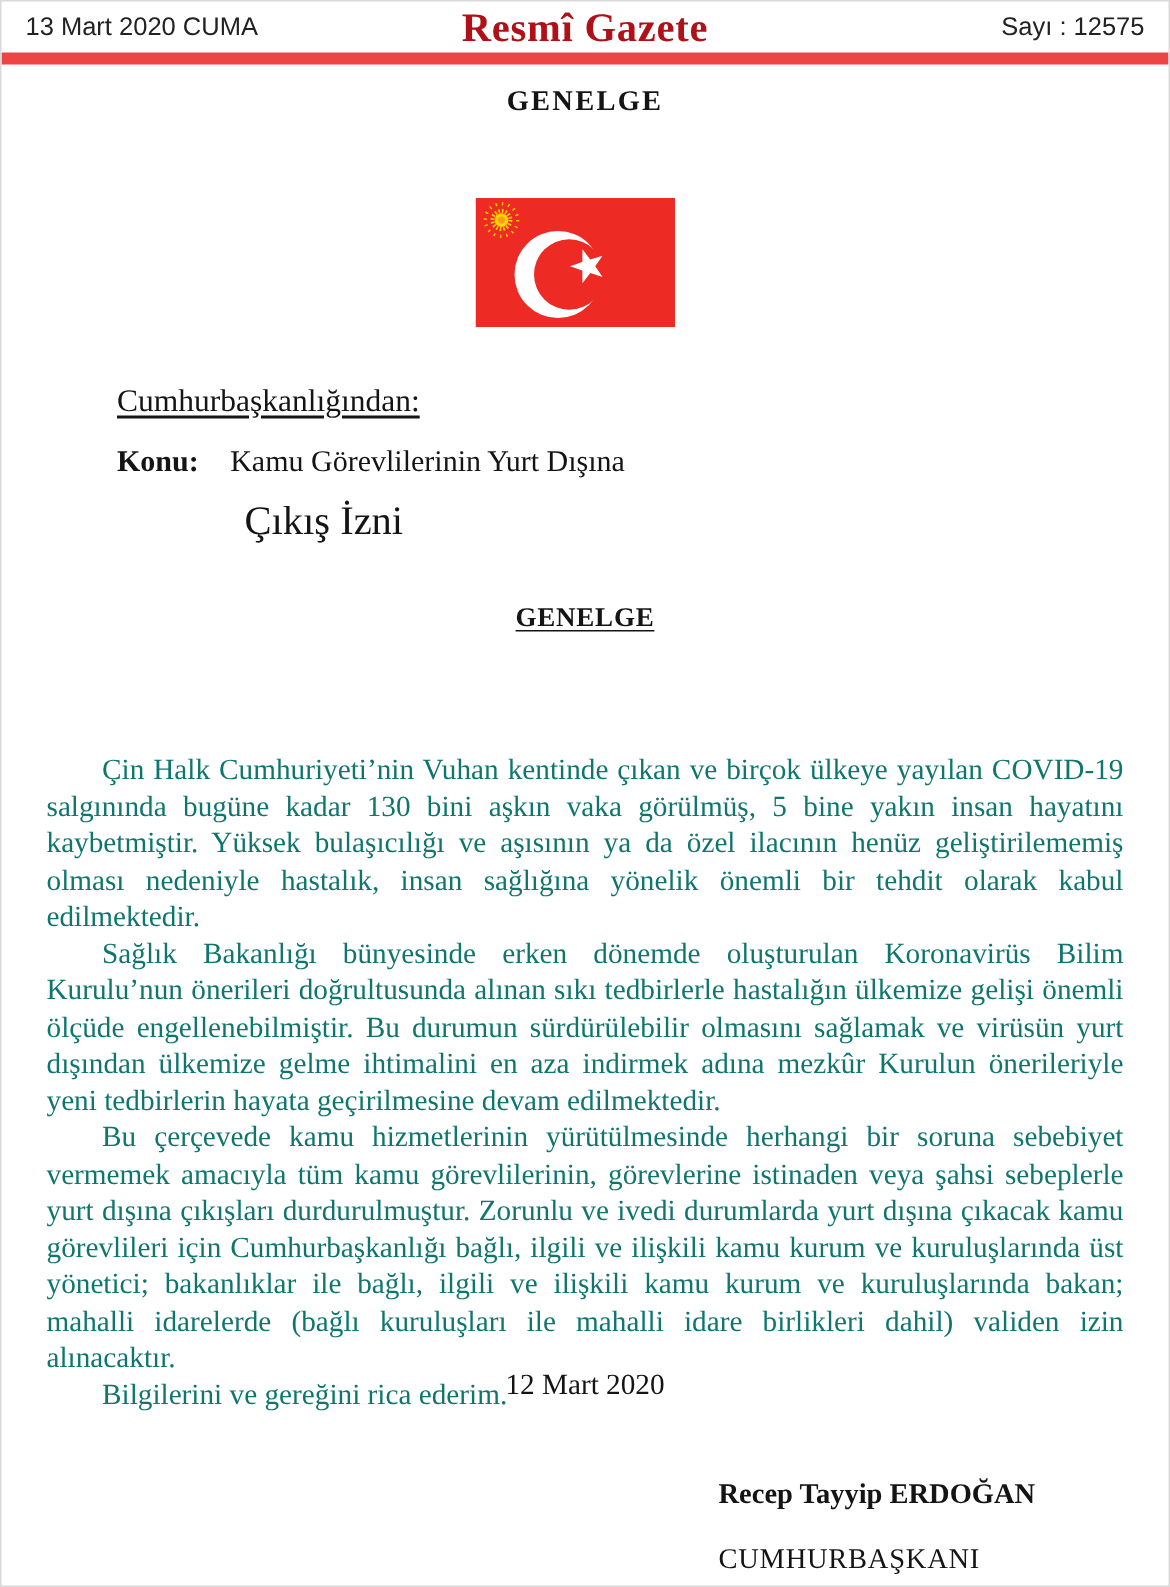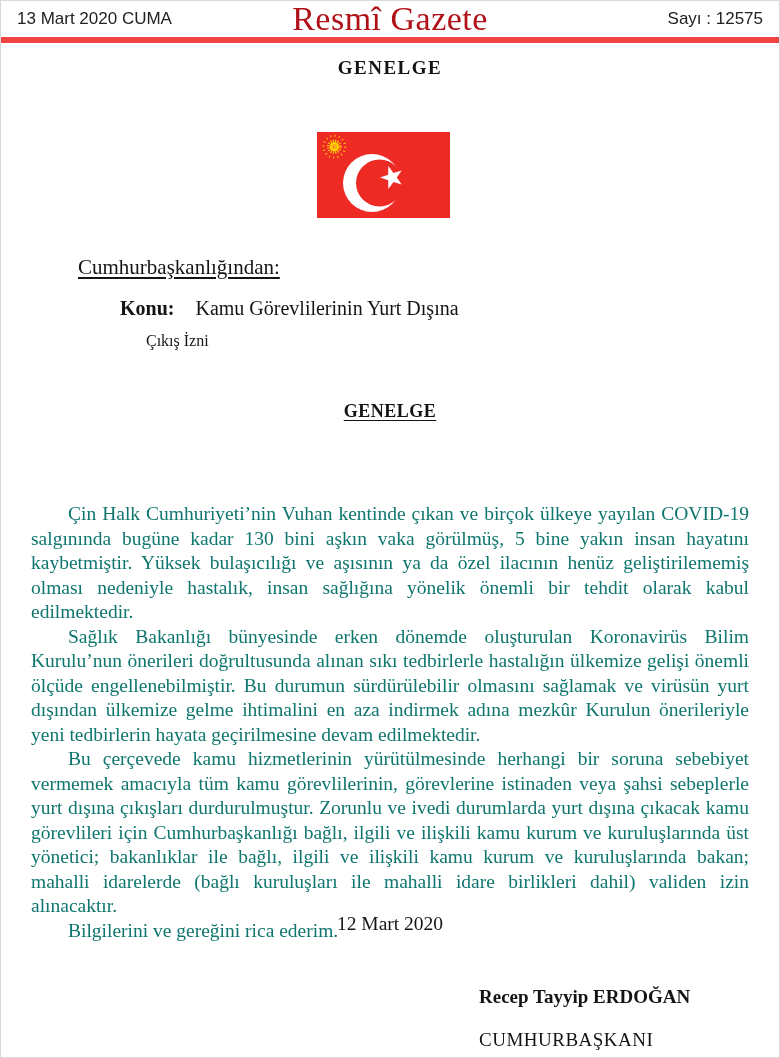--- a/index.html
+++ b/index.html
@@ -5,40 +5,40 @@
   html,body{margin:0;padding:0;background:#f4f4f4;}
   .page{
     position:relative;width:780px;height:1058px;background:#ffffff;
     border:1px solid #d9d9d9;box-sizing:border-box;overflow:hidden;
     font-family:"Liberation Serif", serif;color:#141414;
   }
   
   .masthead{
     position:absolute;top:0;left:0;right:0;height:42px;
     display:flex;align-items:center;padding:0 16px;
-    border-bottom:6px solid #ef4444;box-sizing:border-box;
+    border-bottom:8px solid #ef4444;box-sizing:border-box;
   }
   .masthead-date{flex:1;font-family:"Liberation Sans",sans-serif;font-size:17px;color:#222;}
-  .masthead-title{font-size:34px;font-weight:normal;color:#b01118;letter-spacing:.5px;}
+  .masthead-title{font-size:27px;font-weight:bold;color:#b01118;letter-spacing:.5px;}
   .masthead-issue{flex:1;text-align:right;font-family:"Liberation Sans",sans-serif;font-size:17px;color:#222;}
   
   .section-title{
     position:absolute;top:56px;left:0;right:0;text-align:center;
     font-size:19px;font-weight:bold;letter-spacing:1.5px;
   }
   
   .flag{position:absolute;left:316px;top:131px;width:133px;height:86px;line-height:0;}
   
   .from-line{
     position:absolute;left:77px;top:254px;font-size:21px;
     text-decoration:underline;text-underline-offset:3px;
   }
   .subject-row{position:absolute;left:77px;top:296px;font-size:20px;}
-  .subject-label{font-weight:bold;margin-right:21px;margin-left:42px;}
-  .subject-line2{position:absolute;left:145px;top:331px;font-size:16px;}
+  .subject-label{font-weight:bold;margin-right:21px;}
+  .subject-line2{position:absolute;left:162px;top:331px;font-size:27px;}
   
   .circular-title{
     position:absolute;top:400px;left:0;right:0;text-align:center;
     font-size:18px;font-weight:bold;letter-spacing:.5px;
     text-decoration:underline;text-underline-offset:3px;
   }
   .circular-no{position:absolute;top:439px;left:0;right:0;text-align:center;font-size:19px;font-weight:bold;}
   
   .body-text{
     position:absolute;left:30px;top:501px;width:718px;

